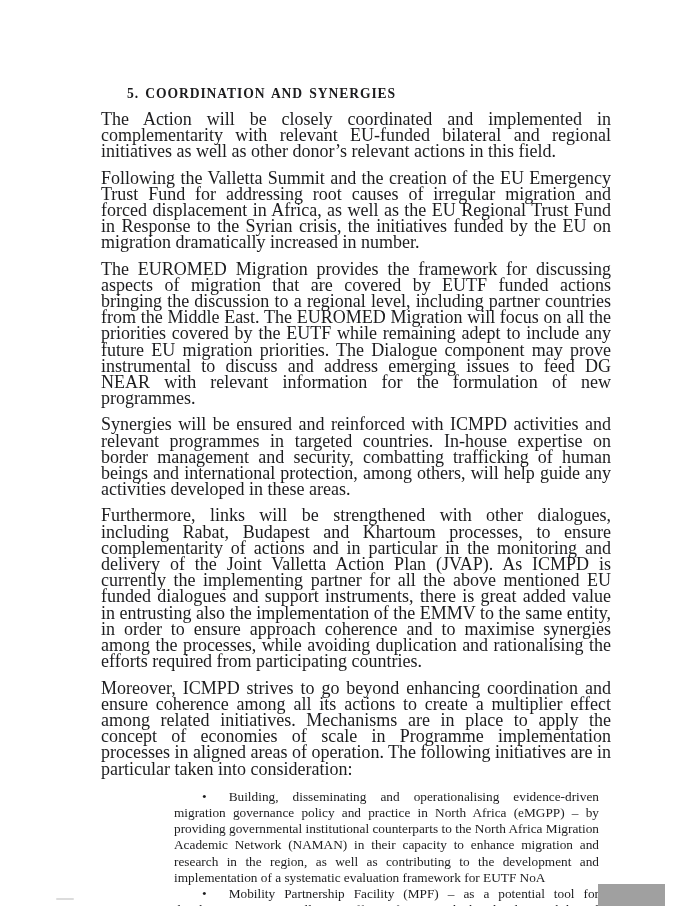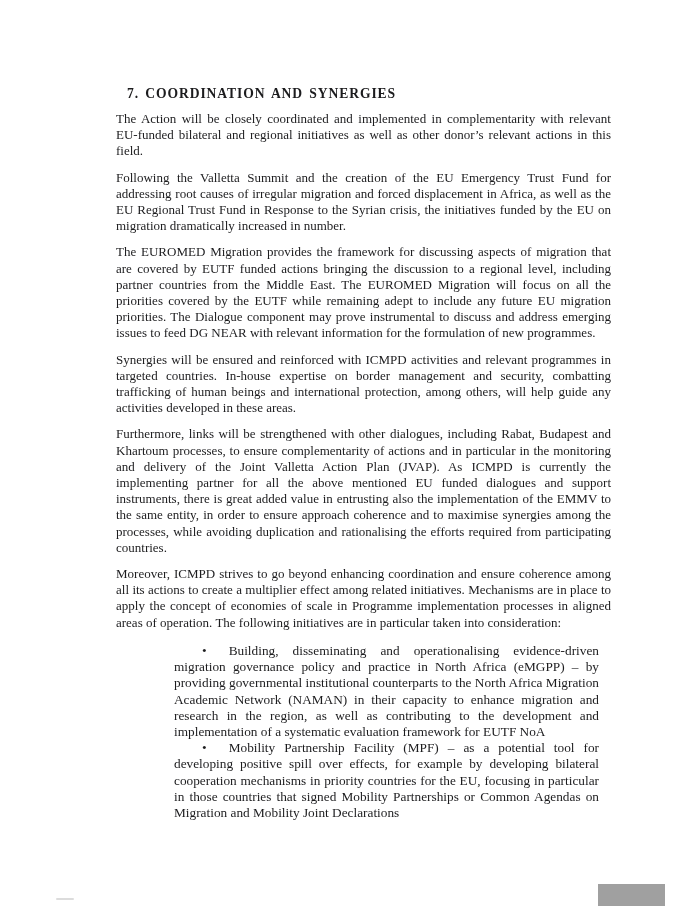--- a/index.html
+++ b/index.html
@@ -27,24 +27,24 @@
     width: 511px;
   }
   .heading {
     font-size: 13.6px;
     font-weight: bold;
     letter-spacing: 0.9px;
     word-spacing: 2px;
     margin: 0 0 9px 27px;
   }
   .para {
-    font-size: 13px;
+    font-size: 18px;
     line-height: 16.2px;
     text-align: justify;
-    margin: 0 0 10px 16px;
+    margin: 0 0 10px 1px;
   }
   .bullet-list {
     margin: 12px;
   }
   .bullet {
     font-size: 13.3px;
     line-height: 16.2px;
     text-align: justify;
     margin: 0 0 0 62px;
     text-indent: 28px;
@@ -68,21 +68,21 @@
     background: #dcdcdc;
     border-radius: 1px;
   }
 </style>
 </head>
 <body>
 
 <div class="page">
   <div class="content">
 
-    <h2 class="heading">7. COORDINATION AND SYNERGIES</h2>
+    <h2 class="heading">5. COORDINATION AND SYNERGIES</h2>
 
     <p class="para">The Action will be closely coordinated and implemented in complementarity with relevant EU-funded bilateral and regional initiatives as well as other donor’s relevant actions in this field.</p>
     <p class="para">Following the Valletta Summit and the creation of the EU Emergency Trust Fund for addressing root causes of irregular migration and forced displacement in Africa, as well as the EU Regional Trust Fund in Response to the Syrian crisis, the initiatives funded by the EU on migration dramatically increased in number.</p>
     <p class="para">The EUROMED Migration provides the framework for discussing aspects of migration that are covered by EUTF funded actions bringing the discussion to a regional level, including partner countries from the Middle East. The EUROMED Migration will focus on all the priorities covered by the EUTF while remaining adept to include any future EU migration priorities. The Dialogue component may prove instrumental to discuss and address emerging issues to feed DG NEAR with relevant information for the formulation of new programmes.</p>
     <p class="para">Synergies will be ensured and reinforced with ICMPD activities and relevant programmes in targeted countries. In-house expertise on border management and security, combatting trafficking of human beings and international protection, among others, will help guide any activities developed in these areas.</p>
     <p class="para">Furthermore, links will be strengthened with other dialogues, including Rabat, Budapest and Khartoum processes, to ensure complementarity of actions and in particular in the monitoring and delivery of the Joint Valletta Action Plan (JVAP). As ICMPD is currently the implementing partner for all the above mentioned EU funded dialogues and support instruments, there is great added value in entrusting also the implementation of the EMMV to the same entity, in order to ensure approach coherence and to maximise synergies among the processes, while avoiding duplication and rationalising the efforts required from participating countries.</p>
     <p class="para">Moreover, ICMPD strives to go beyond enhancing coordination and ensure coherence among all its actions to create a multiplier effect among related initiatives. Mechanisms are in place to apply the concept of economies of scale in Programme implementation processes in aligned areas of operation. The following initiatives are in particular taken into consideration:</p>
 
     <div class="bullet-list">
       <p class="bullet"><span class="dot">•</span><span>Building, disseminating and operationalising evidence-driven migration governance policy and practice in North Africa (eMGPP) – by providing governmental institutional counterparts to the North Africa Migration Academic Network (NAMAN) in their capacity to enhance migration and research in the region, as well as contributing to the development and implementation of a systematic evaluation framework for EUTF NoA</span></p>

